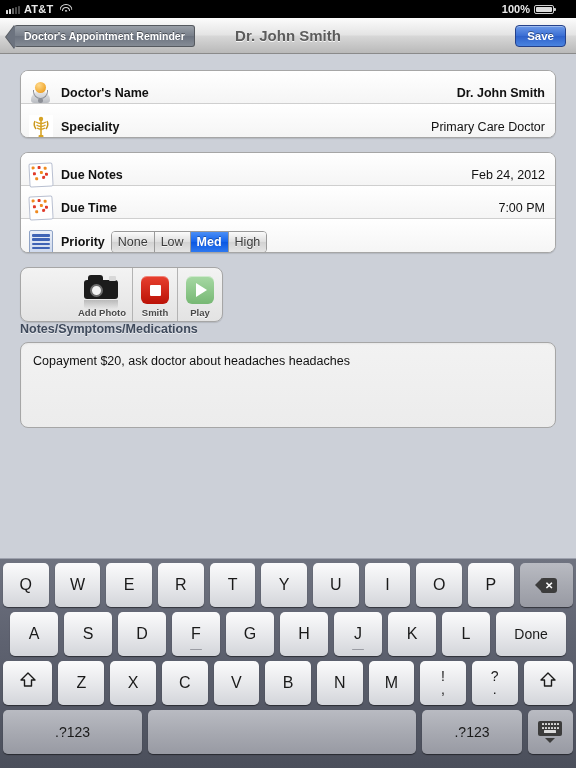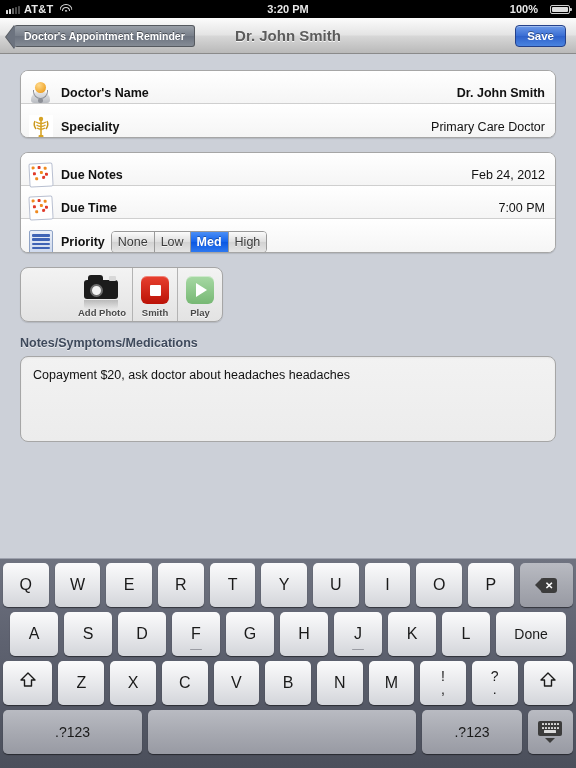--- a/index.html
+++ b/index.html
@@ -25,21 +25,21 @@
   .signal i:nth-child(4){height:7px;background:#4a4a4a}
   .signal i:nth-child(5){height:8px;background:#4a4a4a}
   .carrier { font-size: 11px; letter-spacing: .2px; }
   .wifi { width: 13px; height: 10px; position: relative; margin-left: 2px; }
   .wifi span { position: absolute; left: 50%; transform: translateX(-50%);
     border: 1.6px solid #dcdcdc; border-bottom: none; border-radius: 50% 50% 0 0 / 100% 100% 0 0; }
   .wifi .w1 { width: 13px; height: 6px; top: 0; }
   .wifi .w2 { width: 8px; height: 4px; top: 3px; }
   .wifi .w3 { width: 3px; height: 2px; top: 6px; border-width: 1.4px; }
   .sb-time { position: absolute; left: 0; right: 0; text-align: center; font-size: 11px; }
-  .sb-right { position: absolute; right: 6px; display: flex; align-items: center; gap: 12px; text-align: right; }
+  .sb-right { position: absolute; right: 22px; display: flex; align-items: center; gap: 4px; text-align: right; }
   .battery { width: 20px; height: 9px; border: 1px solid #cfcfcf; border-radius: 2px;
     position: relative; padding: 1px; }
   .battery::after { content:""; position:absolute; right:-3px; top:2.5px; width:2px; height:3px;
     background:#cfcfcf; border-radius:0 1px 1px 0; }
   .battery i { display:block; height:100%; width:100%; background:#dcdcdc; border-radius:1px; }
 
   
   .navbar {
     height: 36px; position: relative;
     background: linear-gradient(to bottom, #fcfcfc 0%, #e4e4e4 48%, #d7d7d7 52%, #b9b9b9 100%);
@@ -148,21 +148,21 @@
     text-shadow: 0 1px 0 rgba(255,255,255,.7);
   }
   .seg div:last-child { border-right: none; }
   .seg div.on {
     background: linear-gradient(to bottom, #4a8ef5 0%, #1463ec 50%, #0a57e2 51%, #2e79f0 100%);
     color: #fff; font-weight: bold; text-shadow: 0 -1px 0 rgba(0,0,0,.3);
   }
 
   
   .media-bar {
-    display: inline-flex; height: 55px; margin-bottom: 14px;
+    display: inline-flex; height: 55px; 
     background: linear-gradient(to bottom, #f3f3f3 0%, #e3e3e3 100%);
     border: 1px solid #a6a6a6; border-radius: 8px; overflow: hidden;
     box-shadow: 0 1px 1px rgba(0,0,0,.12);
   }
   .media-btn {
     position: relative; display: flex; flex-direction: column;
     align-items: center; justify-content: flex-end;
     border-right: 1px solid #b3b3b3; padding: 0 8px 3px 8px;
   }
   .media-btn:last-child { border-right: none; }
@@ -264,21 +264,20 @@
           <i></i>
           <i></i>
       </span>
       <span class="carrier">AT&amp;T</span>
       <span class="wifi">
         <span class="w1"></span>
           <span class="w2"></span>
           <span class="w3"></span>
       </span>
     </div>
-    <div class="sb-time">3:20 PM</div>
     <div class="sb-right">
       <span>100%</span>
       <span class="battery">
           <i></i>
         </span>
     </div>
   </div>
 
   <div class="navbar">
     <div class="back-btn">

